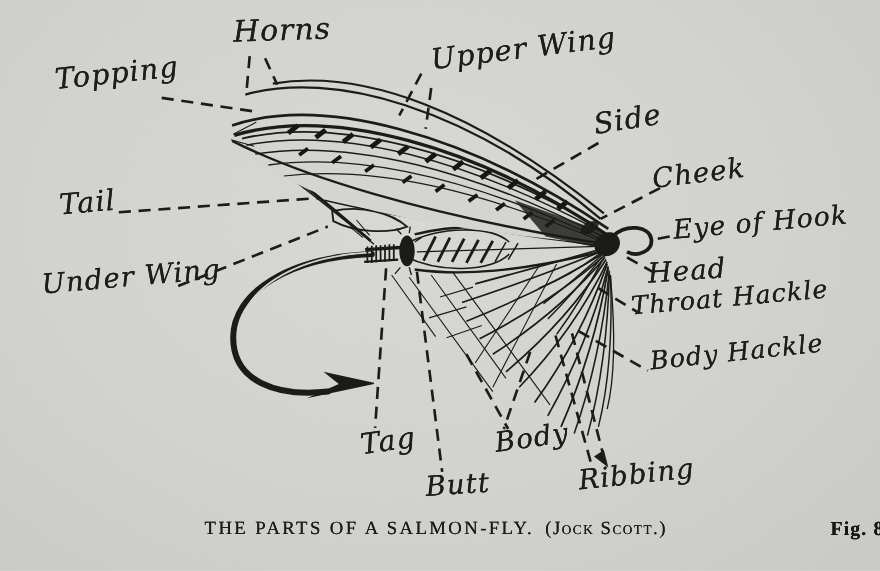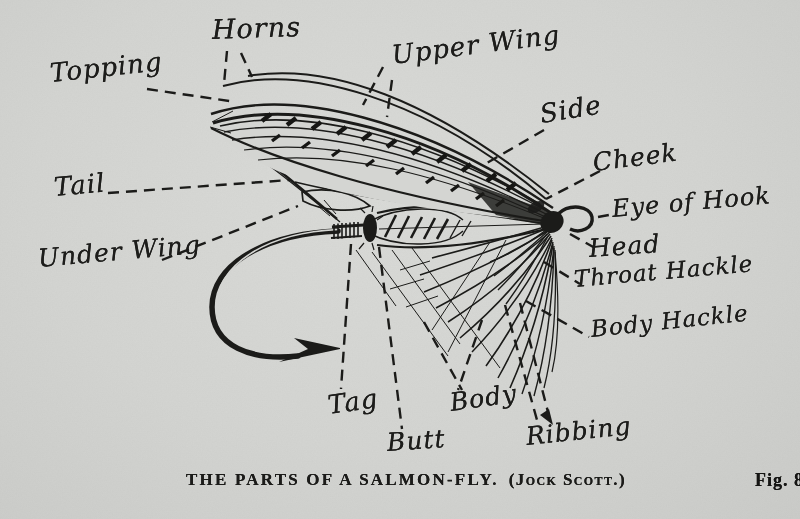--- a/index.html
+++ b/index.html
@@ -18,21 +18,21 @@
     font-style:italic;
     white-space:nowrap;
     letter-spacing:1px;
     transform-origin:left center;
     text-shadow:0 0 0.5px #1d1d1b;
   }
   #caption{
     position:absolute;
     left:186px;top:470px;
     color:#1b1b19;
-    font-weight:bold;
+    font-weight:normal;
     font-size:17px;
     letter-spacing:2.2px;
     white-space:nowrap;
     text-shadow:0 0 0.4px #1b1b19;
   }
   #caption .attribution{
     font-variant:small-caps;
     letter-spacing:1.4px;
     margin-left:10px;
   }

